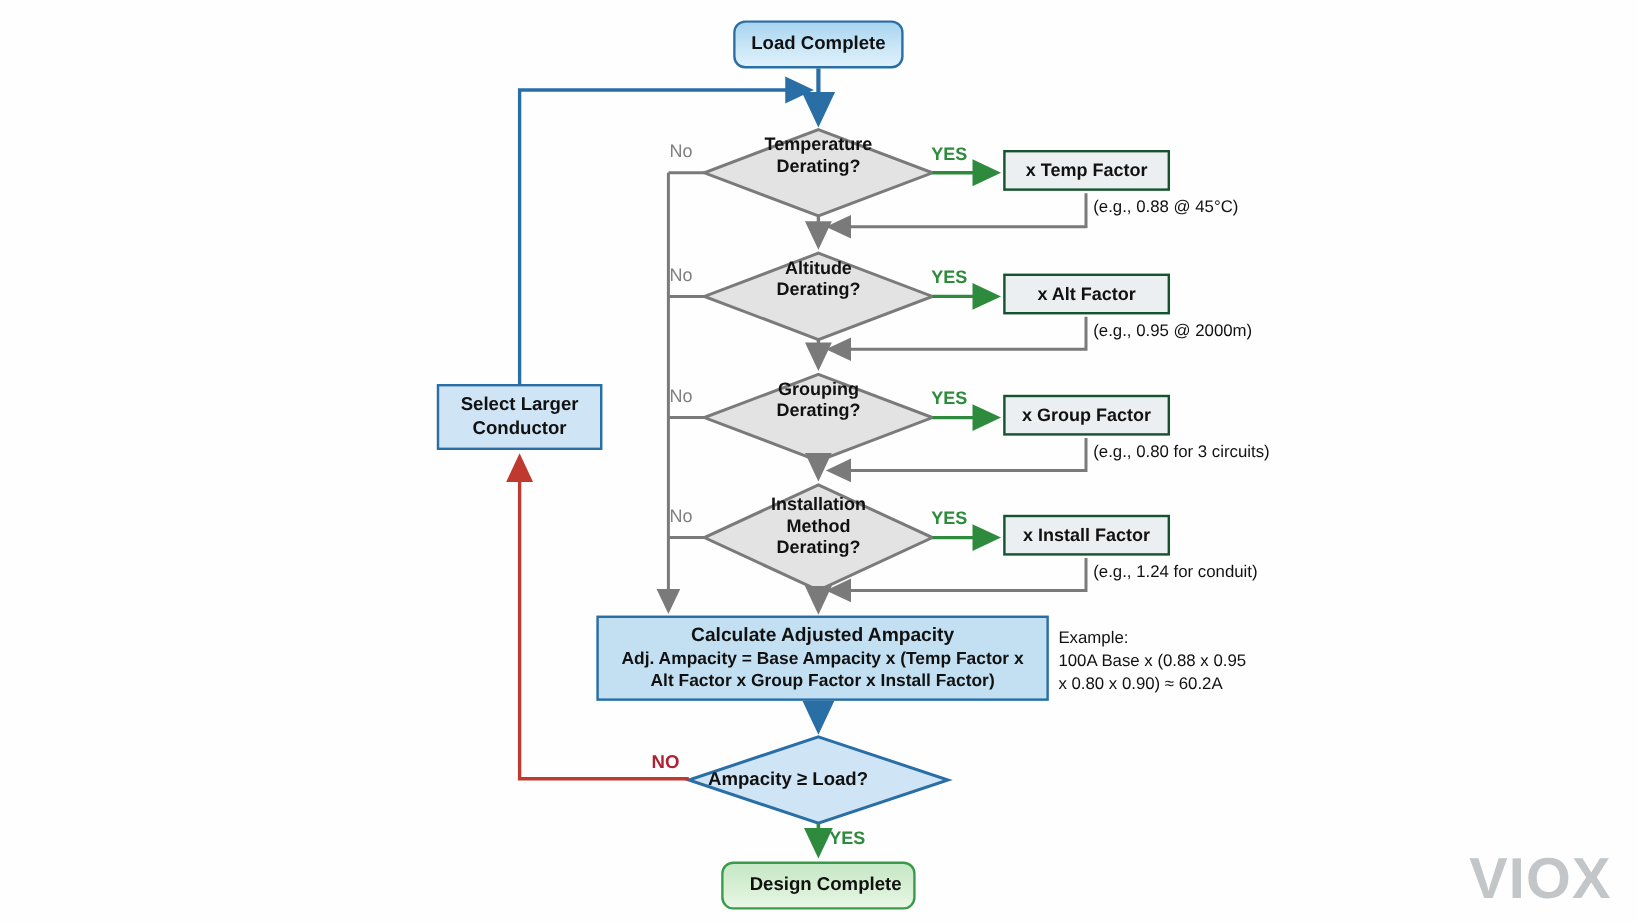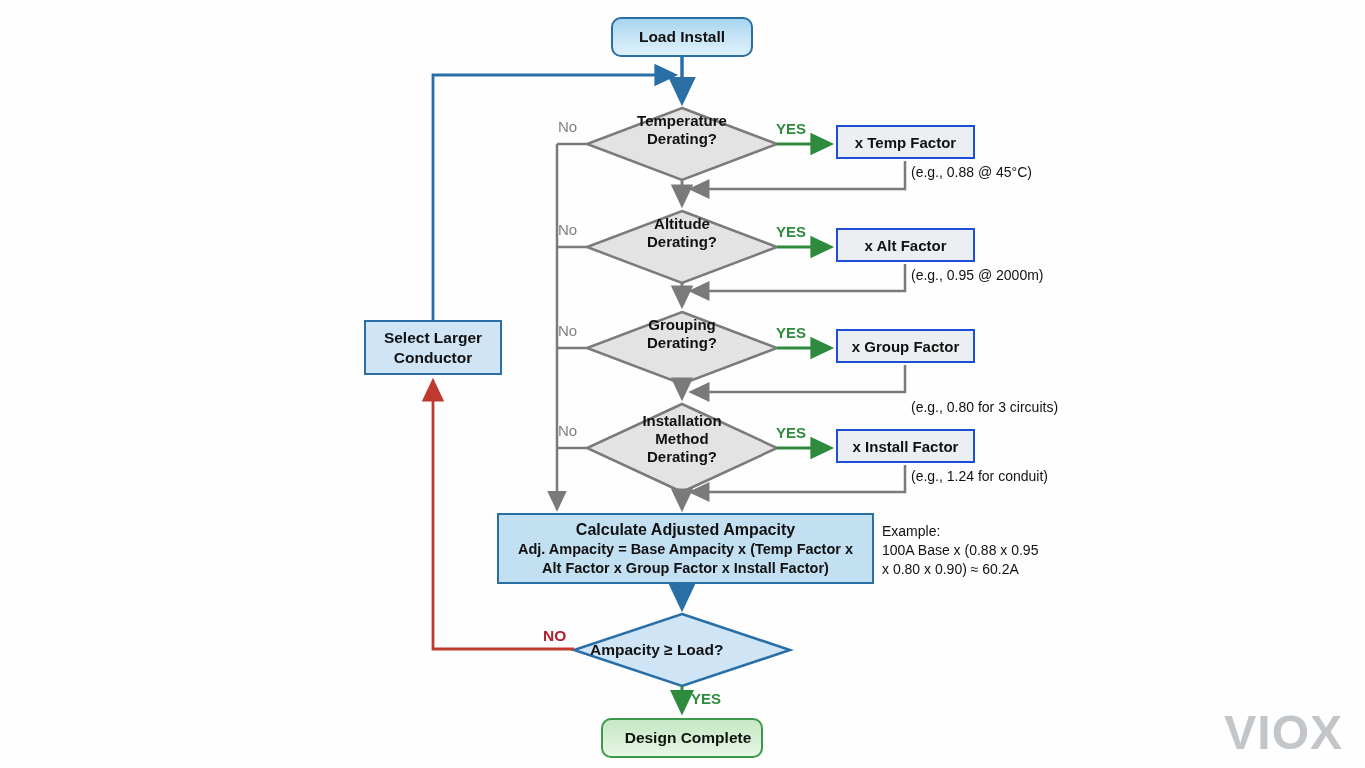--- a/index.html
+++ b/index.html
@@ -27,21 +27,21 @@
     background:linear-gradient(180deg,#c6e8c6 0%,#d9f0d6 60%,#e9f7e6 100%);
     color:#111;font-size:15.5px;font-weight:700;
   }
   
   .proc-blue{
     border:2px solid #2a6ea6;background:#cfe5f5;color:#111;
     font-size:15.5px;font-weight:700;line-height:1.25;
   }
   
   .proc-grey{
-    border:2px solid #1d4ed8;background:#eceff1;color:#111;
+    border:2px solid #14532d;background:#eceff1;color:#111;
     font-size:15px;font-weight:700;
   }
   
   .calc-box{
     border:2px solid #2a6ea6;background:#c3e0f2;color:#111;
     font-size:15px;font-weight:700;line-height:1.33;padding:4px 8px;
     flex-direction:column;
   }
   .calc-box .t1{font-size:16px;font-weight:700;}
   .calc-box .t2,.calc-box .t3{font-size:14.5px;font-weight:700;}
@@ -130,21 +130,21 @@
     <path d="M682,492 L682,508" stroke="#7a7a7a" stroke-width="2.8" fill="none" marker-end="url(#ah-grey)"></path>
 
     <path d="M682,584 L682,607" stroke="#2a6ea6" stroke-width="3.5" fill="none" marker-end="url(#ah-blue)"></path>
 
     <path d="M574,649 L433,649 L433,382" stroke="#c0392f" stroke-width="2.8" fill="none" marker-end="url(#ah-red)"></path>
 
     <path d="M682,686 L682,711" stroke="#2e8b3d" stroke-width="3" fill="none" marker-end="url(#ah-green)"></path>
   </svg>
 
   <div class="node term-blue" style="left:611px;top:17px;width:142px;height:40px;">
-    <span class="lbl">Load Install</span>
+    <span class="lbl">Load Complete</span>
   </div>
 
   <div class="node proc-blue" style="left:364px;top:320px;width:138px;height:55px;flex-direction:column;">
     <span>Select Larger</span>
     <span>Conductor</span>
   </div>
 
   <div class="dia-text dia-grey-text" style="left:600px;top:112px;width:164px;height:64px;flex-direction:column;">
     <span>Temperature</span>
     <span>Derating?</span>
@@ -174,21 +174,21 @@
   </div>
   <div class="node proc-grey" style="left:836px;top:429px;width:139px;height:34px;">
     <span class="lbl">x Install Factor</span>
   </div>
   <div class="node proc-grey" style="left:836px;top:329px;width:139px;height:34px;">
     <span class="lbl">x Group Factor</span>
   </div>
 
   <div class="note" style="left:911px;top:164px;">(e.g., 0.88 @ 45°C)</div>
   <div class="note" style="left:911px;top:267px;">(e.g., 0.95 @ 2000m)</div>
-  <div class="note" style="left:911px;top:368px;margin-top:31px;">(e.g., 0.80 for 3 circuits)</div>
+  <div class="note" style="left:911px;top:368px;">(e.g., 0.80 for 3 circuits)</div>
   <div class="note" style="left:911px;top:468px;">(e.g., 1.24 for conduit)</div>
 
   <div class="node calc-box" style="left:497px;top:513px;width:377px;height:71px;">
     <span class="t1">Calculate Adjusted Ampacity</span>
     <span class="t2">Adj. Ampacity = Base Ampacity x (Temp Factor x</span>
     <span class="t3">Alt Factor x Group Factor x Install Factor)</span>
   </div>
 
   <div class="example" style="left:882px;top:522px;">
     <div>Example:</div>

